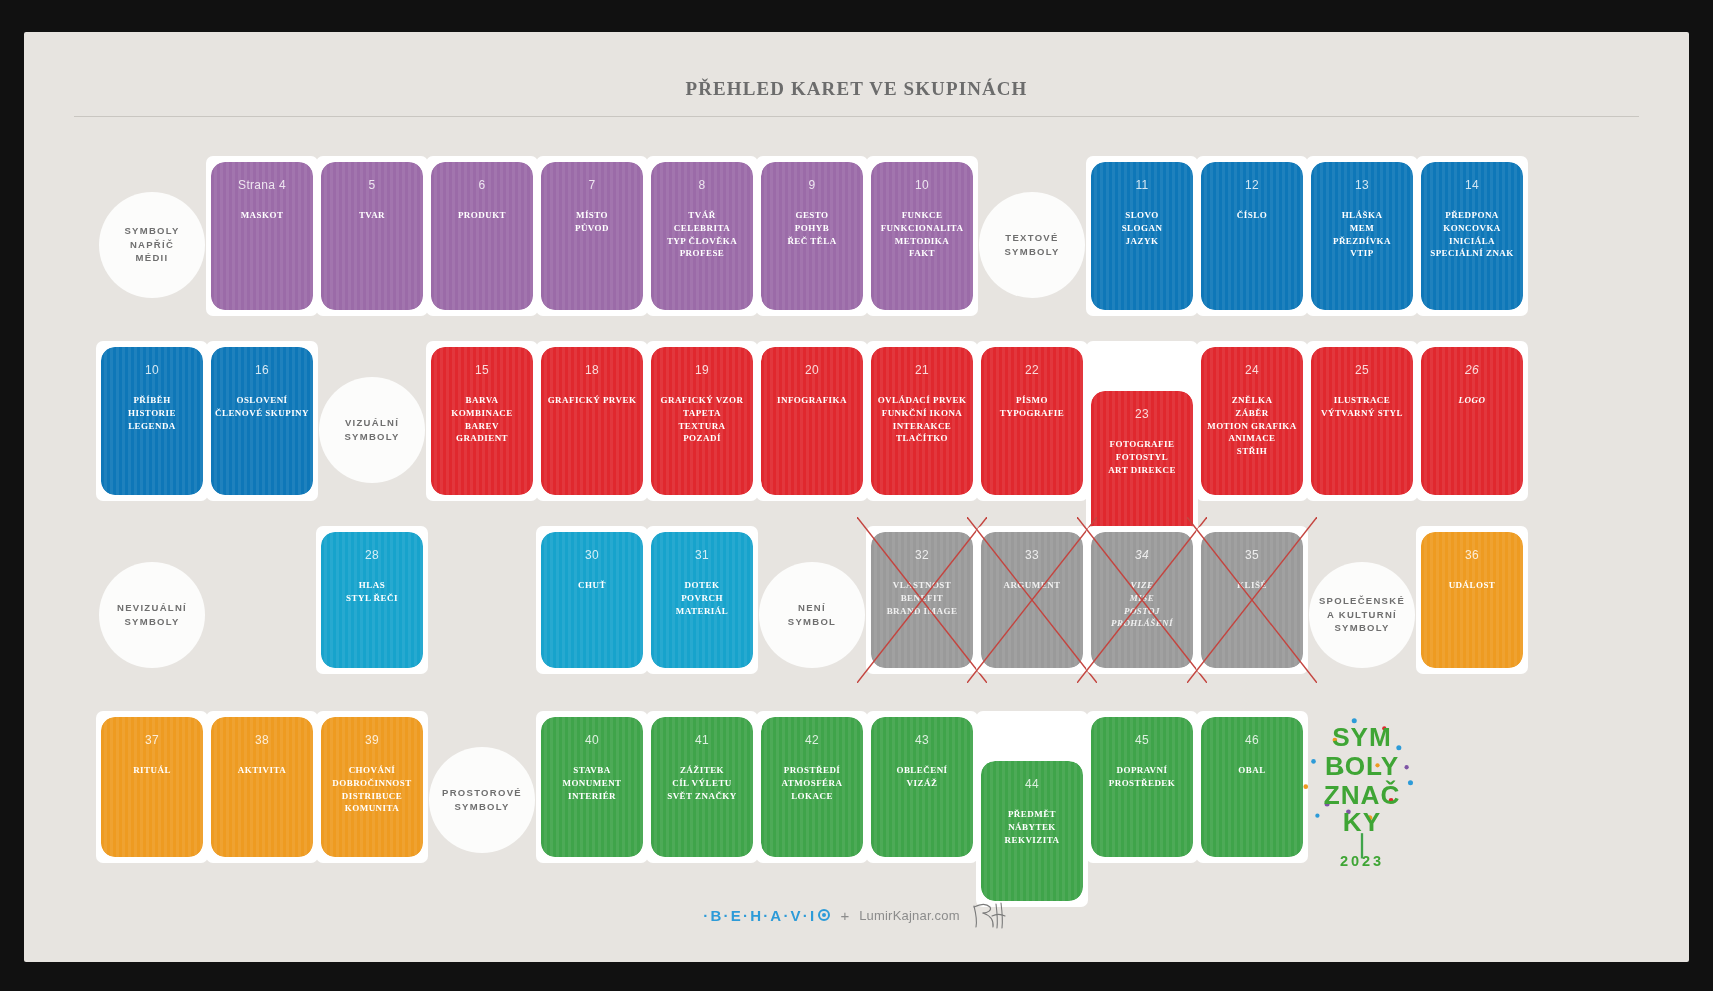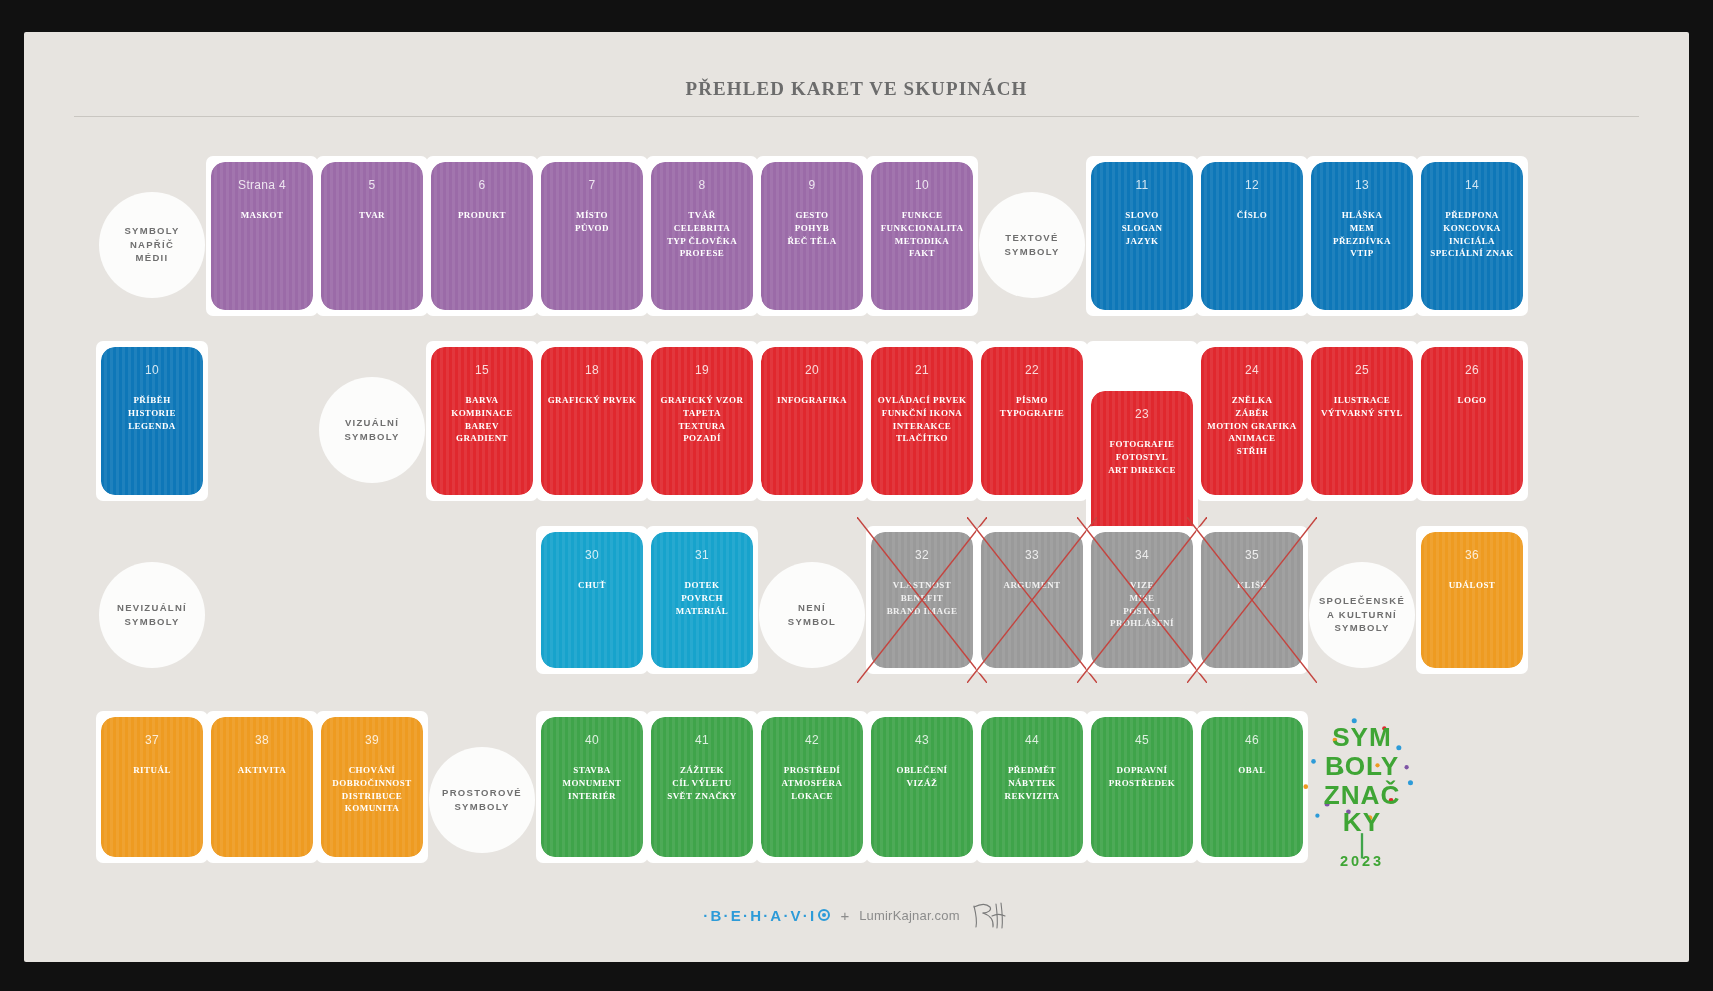--- a/index.html
+++ b/index.html
@@ -342,20 +342,29 @@
         <div class="slot" style="left: 68px;">
           <div class="card-outer" style="top: 4px;">
             <div class="card-ink" style="background: rgb(14, 119, 184); min-height: 148px;">
               <div class="card-num">10</div>
               <div class="card-text">PŘÍBĚH
 HISTORIE
 LEGENDA</div>
             </div>
           </div>
         </div>
+        <div class="slot" style="left: 178px;">
+          <div class="card-outer" style="top: 4px;">
+            <div class="card-ink" style="background: rgb(14, 119, 184); min-height: 148px;">
+              <div class="card-num">16</div>
+              <div class="card-text">OSLOVENÍ
+ČLENOVÉ SKUPINY</div>
+            </div>
+          </div>
+        </div>
         <div class="slot" style="left: 288px;">
           <div class="bubble" style="top: 39.5px;">
             <div class="bubble-label" style="white-space: pre-line;">VIZUÁLNÍ
 SYMBOLY</div>
           </div>
         </div>
         <div class="slot" style="left: 398px;">
           <div class="card-outer" style="top: 4px;">
             <div class="card-ink" style="background: rgb(224, 40, 46); min-height: 148px;">
               <div class="card-num">15</div>
@@ -438,32 +447,41 @@
           <div class="card-outer" style="top: 4px;">
             <div class="card-ink" style="background: rgb(224, 40, 46); min-height: 148px;">
               <div class="card-num">25</div>
               <div class="card-text">ILUSTRACE
 VÝTVARNÝ STYL</div>
             </div>
           </div>
         </div>
         <div class="slot" style="left: 1388px;">
           <div class="card-outer" style="top: 4px;">
-            <div class="card-ink" style="background: rgb(224, 40, 46); min-height: 148px;">
+            <div class="card-ink" style="background: rgb(224, 40, 46); min-height: 148px; font-style: italic;">
               <div class="card-num">26</div>
               <div class="card-text">LOGO</div>
             </div>
           </div>
         </div>
       </div>
       <div class="row">
         <div class="slot" style="left: 68px;">
           <div class="bubble" style="top: 39.5px;">
             <div class="bubble-label" style="white-space: pre-line;">NEVIZUÁLNÍ
 SYMBOLY</div>
+          </div>
+        </div>
+        <div class="slot" style="left: 288px;">
+          <div class="card-outer" style="top: 4px;">
+            <div class="card-ink" style="background: rgb(23, 163, 204); min-height: 136px;">
+              <div class="card-num">28</div>
+              <div class="card-text">HLAS
+STYL ŘEČI</div>
+            </div>
           </div>
         </div>
         <div class="slot" style="left: 508px;">
           <div class="card-outer" style="top: 4px;">
             <div class="card-ink" style="background: rgb(23, 163, 204); min-height: 136px;">
               <div class="card-num">30</div>
               <div class="card-text">CHUŤ</div>
             </div>
           </div>
         </div>
@@ -504,21 +522,21 @@
               <div class="card-text">ARGUMENT</div>
             </div>
             <svg class="strike" viewBox="0 0 100 100" preserveAspectRatio="none">
               <line x1="0" y1="0" x2="100" y2="100" vector-effect="non-scaling-stroke"></line>
               <line x1="100" y1="0" x2="0" y2="100" vector-effect="non-scaling-stroke"></line>
             </svg>
           </div>
         </div>
         <div class="slot" style="left: 1058px;">
           <div class="card-outer disabled" style="top: 4px;">
-            <div class="card-ink" style="background: rgb(154, 154, 154); min-height: 136px;">
+            <div class="card-ink" style="background: rgb(154, 154, 154); min-height: 136px; font-style: italic;">
               <div class="card-num">34</div>
               <div class="card-text">VIZE
 MISE
 POSTOJ
 PROHLÁŠENÍ</div>
             </div>
             <svg class="strike" viewBox="0 0 100 100" preserveAspectRatio="none">
               <line x1="0" y1="0" x2="100" y2="100" vector-effect="non-scaling-stroke"></line>
               <line x1="100" y1="0" x2="0" y2="100" vector-effect="non-scaling-stroke"></line>
             </svg>
@@ -620,21 +638,21 @@
           <div class="card-outer" style="top: 4px;">
             <div class="card-ink" style="background: rgb(63, 164, 74); min-height: 140px;">
               <div class="card-num">43</div>
               <div class="card-text">OBLEČENÍ
 VIZÁŽ</div>
             </div>
           </div>
         </div>
         <div class="slot" style="left: 948px;">
           <div class="card-outer" style="top: 4px;">
-            <div class="card-ink" style="background: rgb(63, 164, 74); min-height: 140px;">
+            <div class="card-ink" style="background: rgb(63, 164, 74); min-height: 140px; margin-top: 44px;">
               <div class="card-num">44</div>
               <div class="card-text">PŘEDMĚT
 NÁBYTEK
 REKVIZITA</div>
             </div>
           </div>
         </div>
         <div class="slot" style="left: 1058px;">
           <div class="card-outer" style="top: 4px;">
             <div class="card-ink" style="background: rgb(63, 164, 74); min-height: 140px;">

